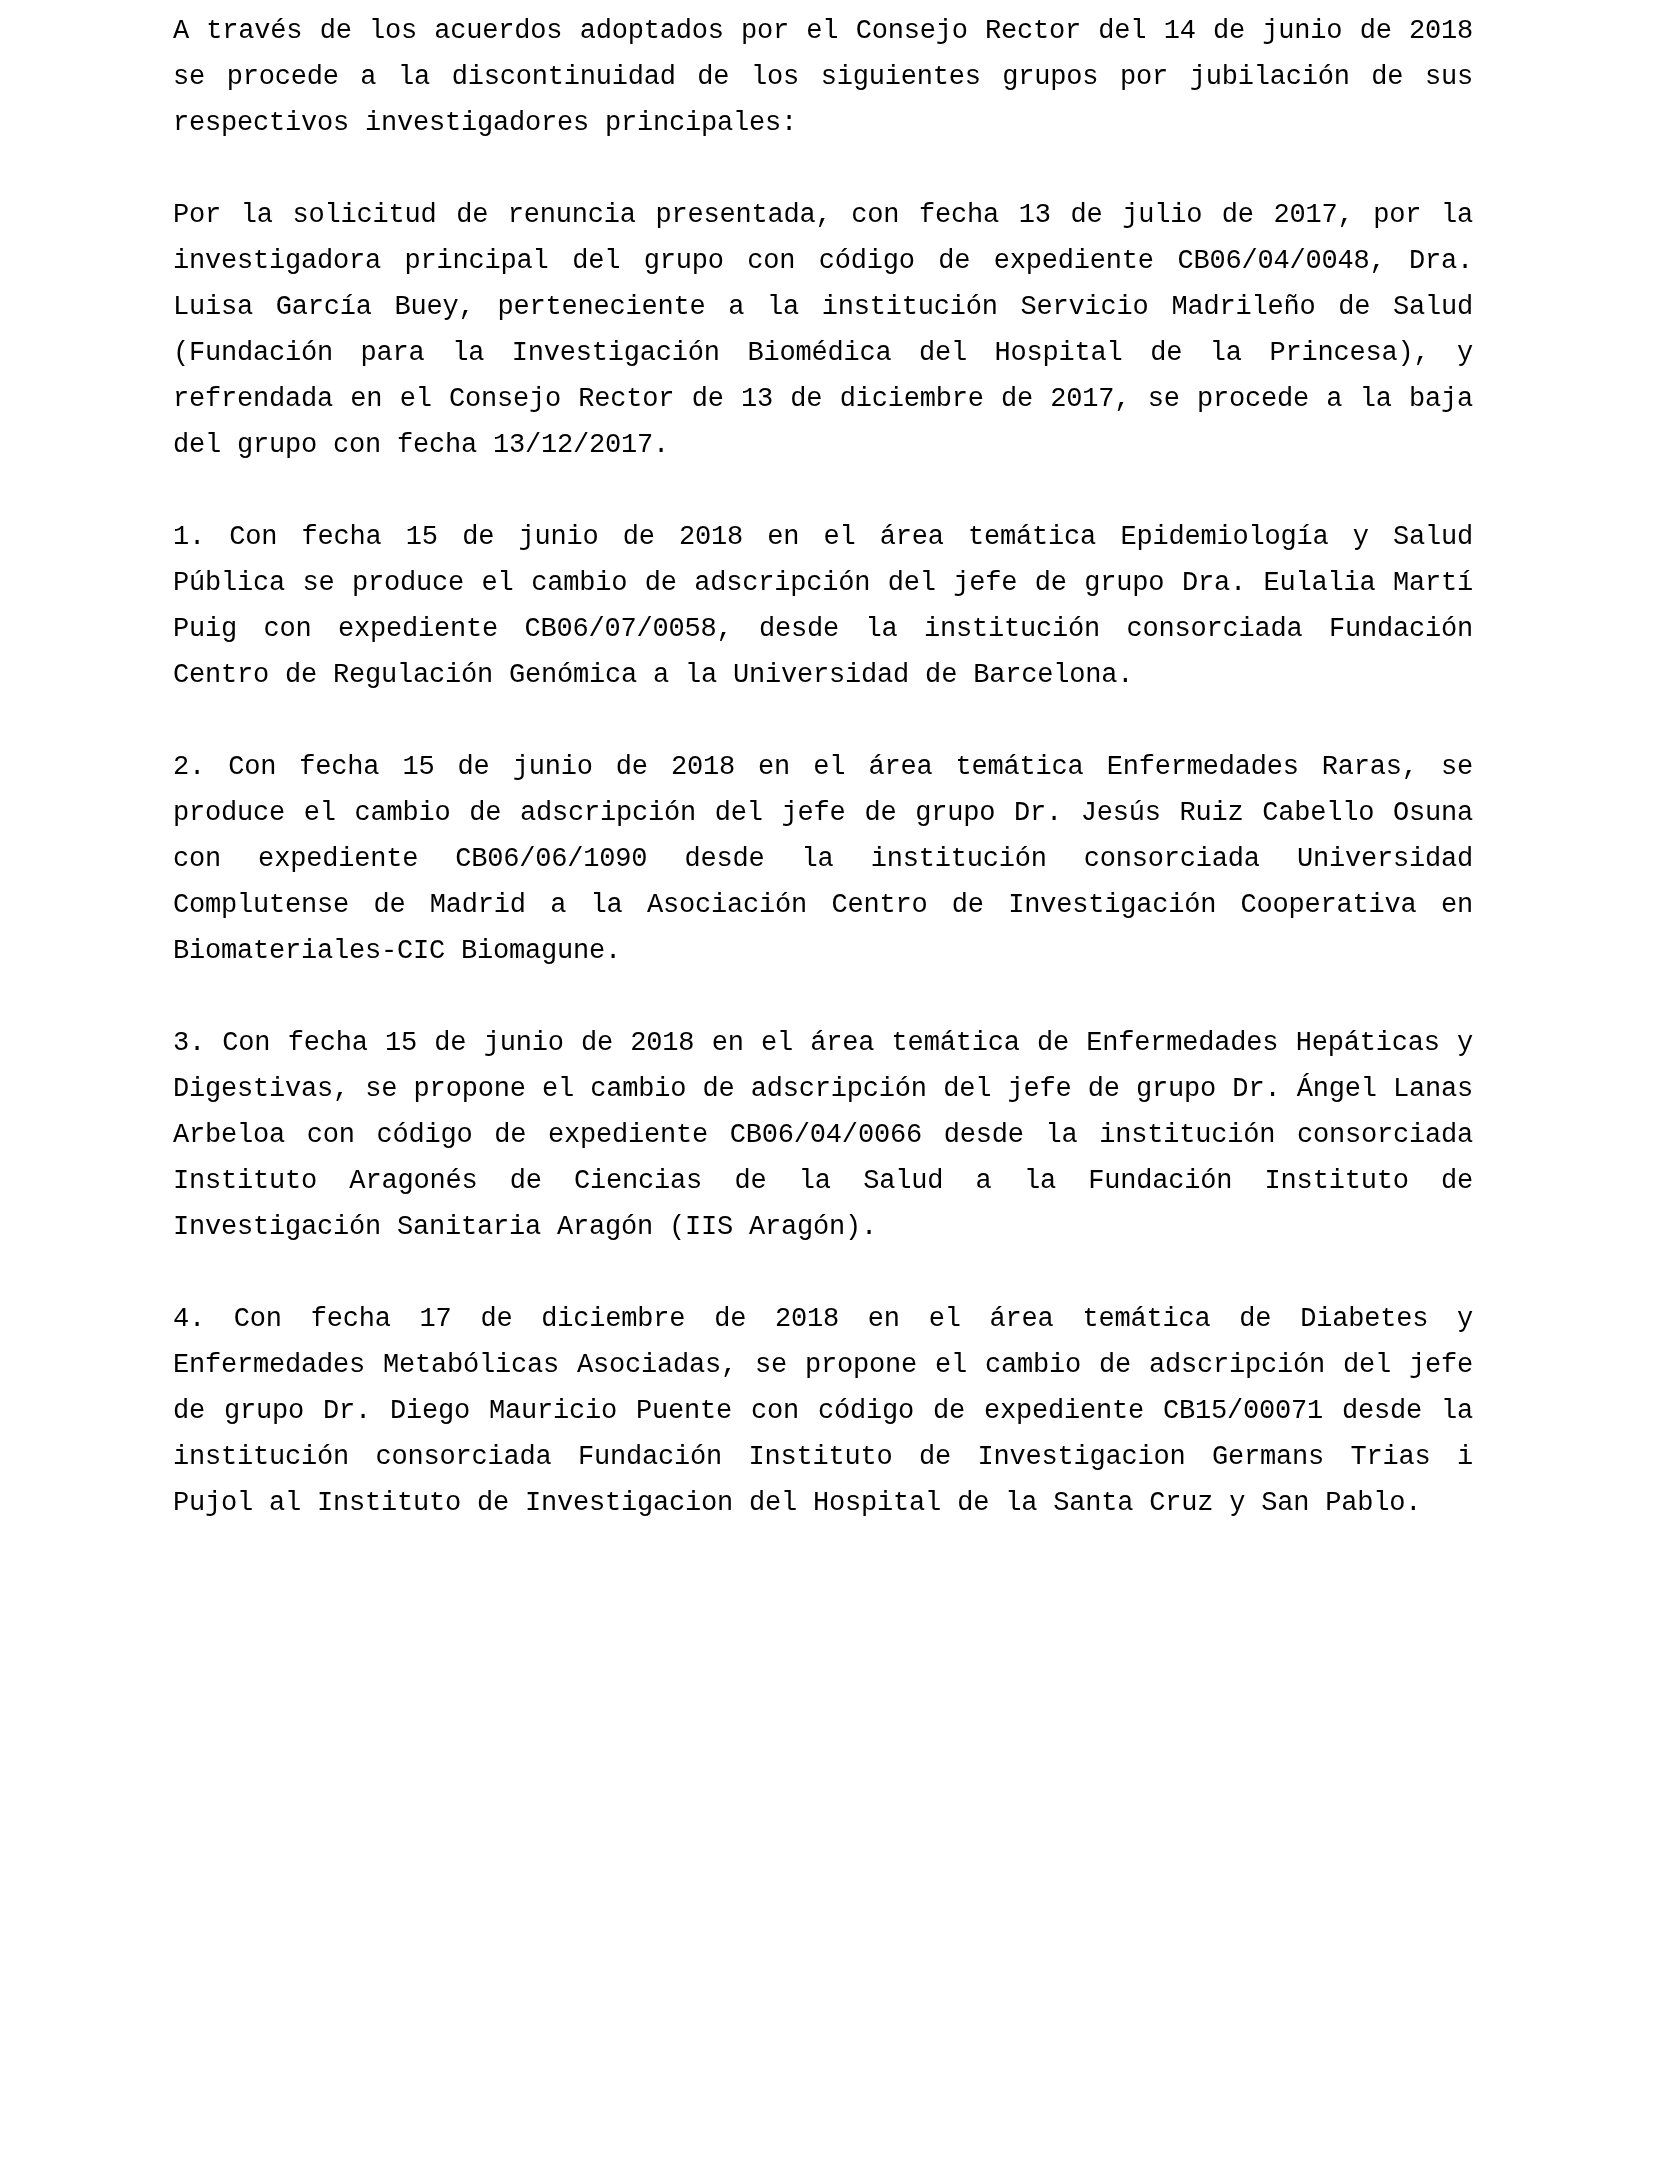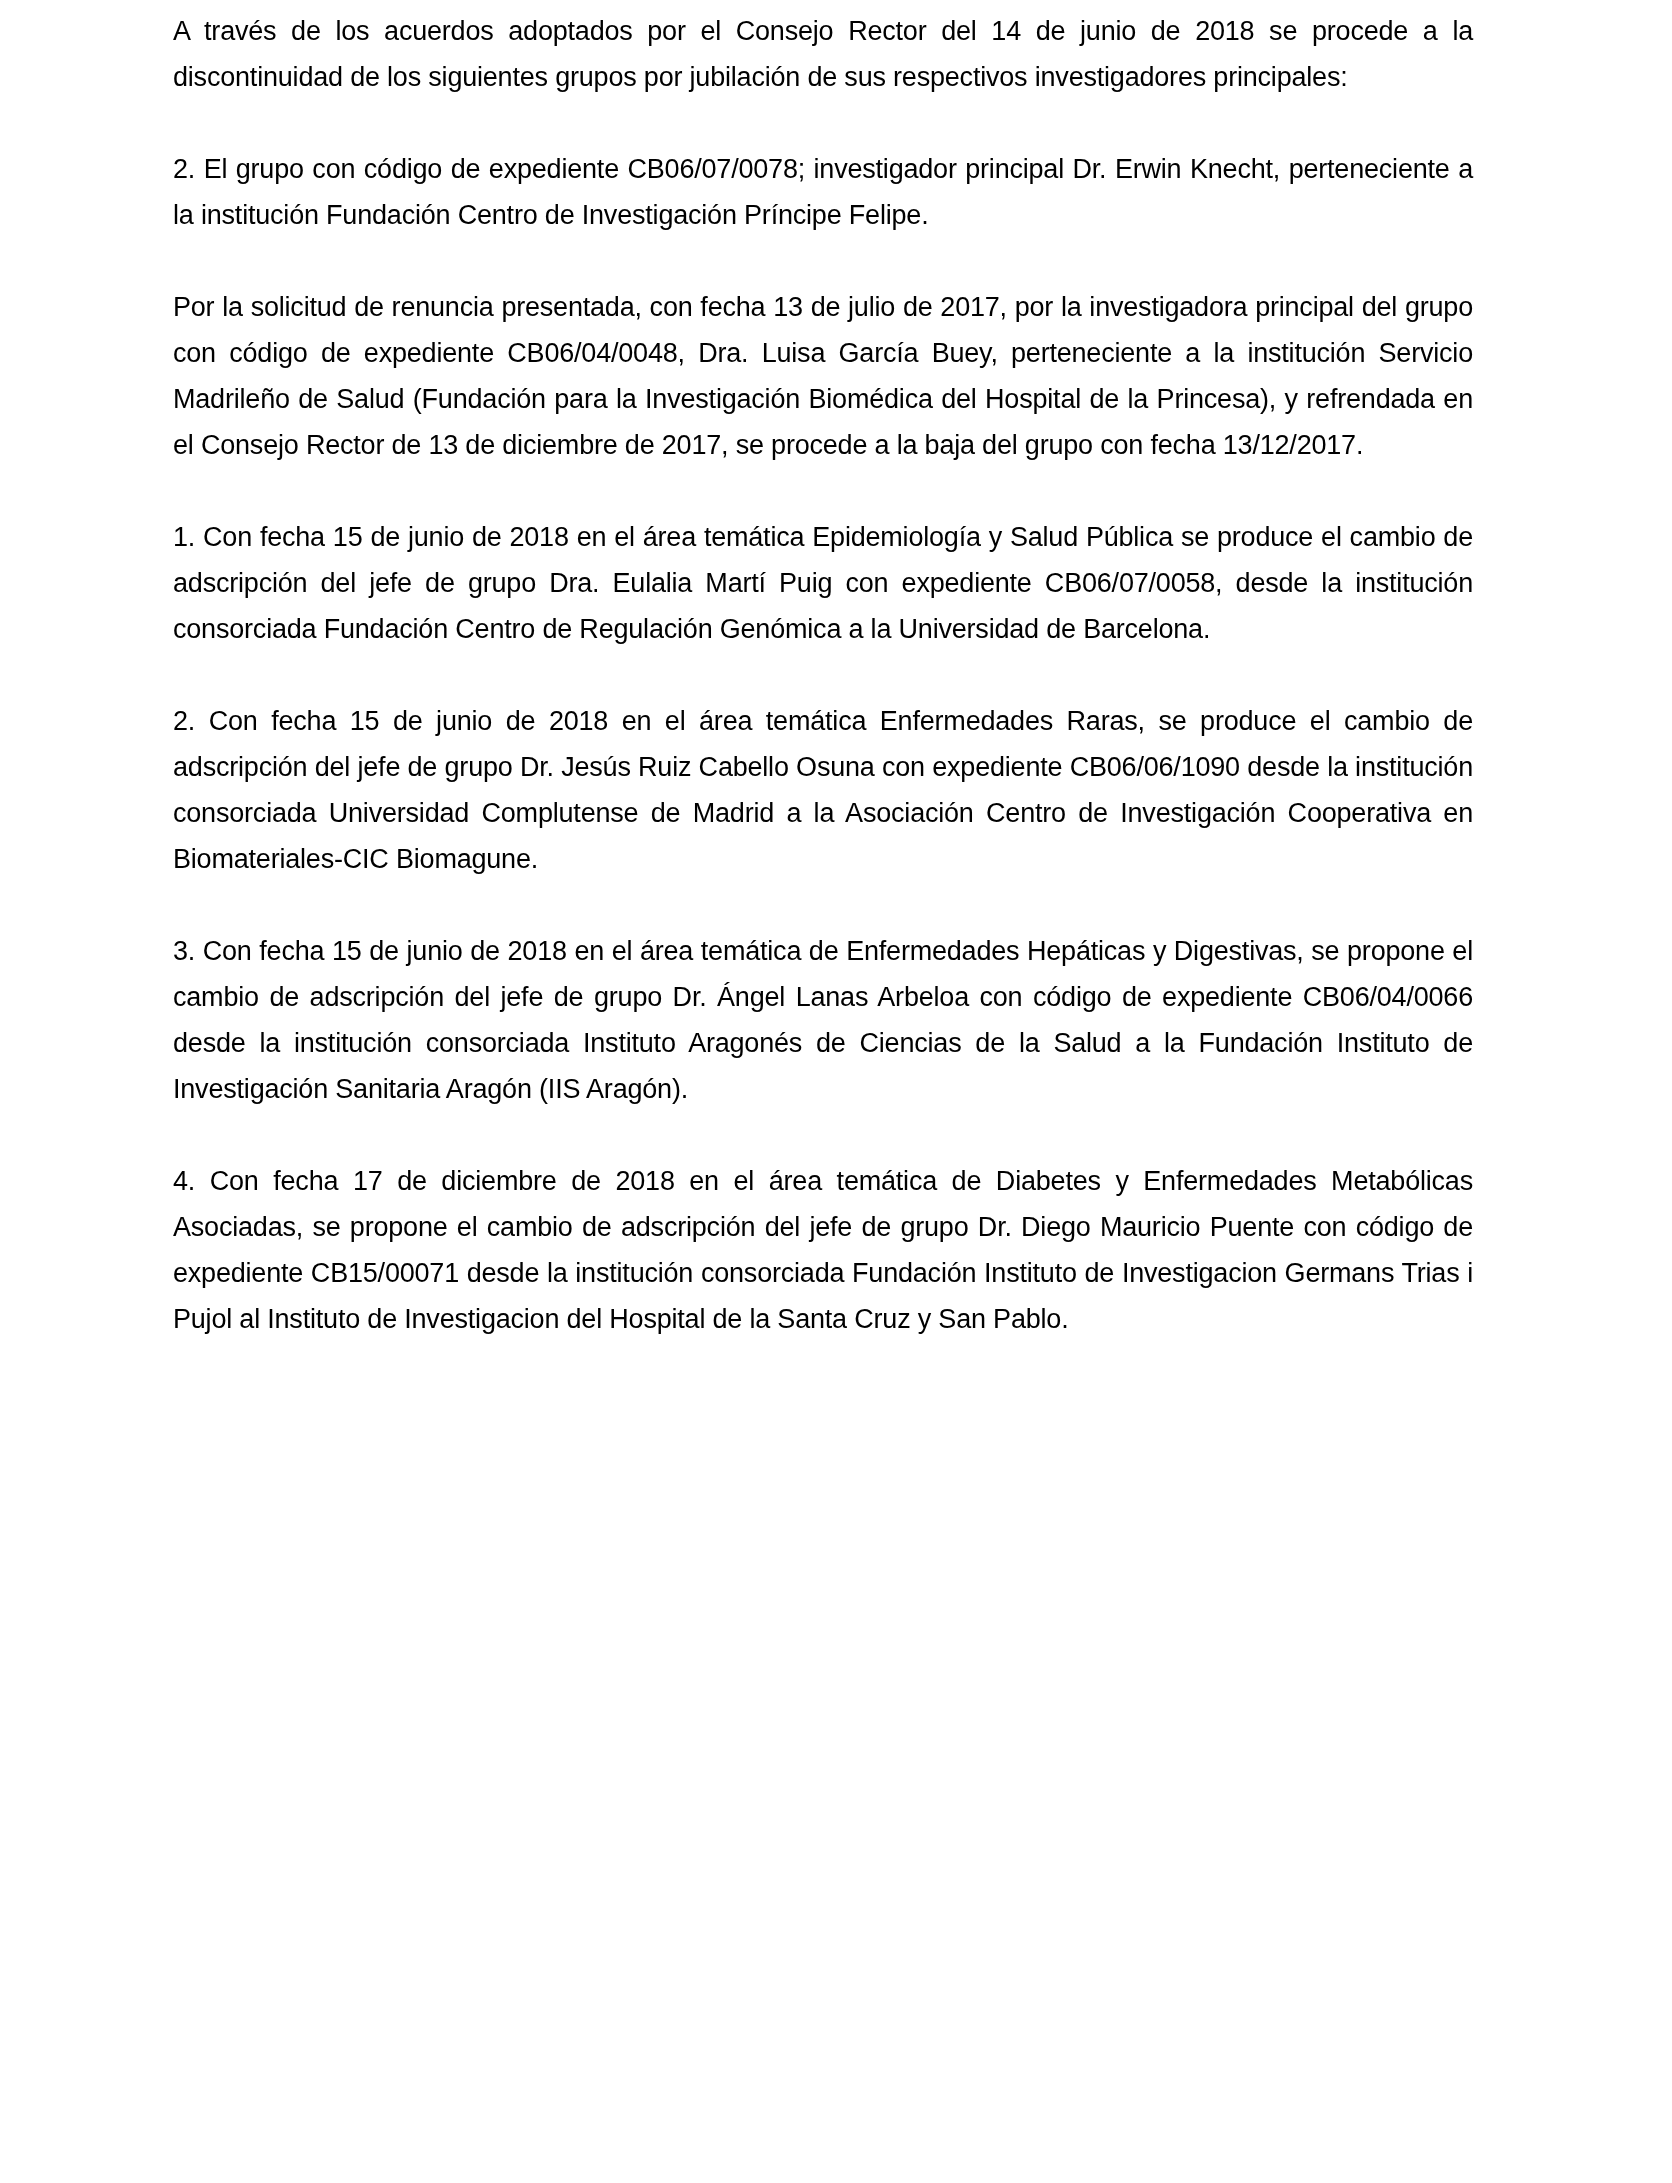--- a/index.html
+++ b/index.html
@@ -21,27 +21,27 @@
     padding: 7.9px 199px 0 173px;
     background: #ffffff;
   }
   .page p {
     margin: 0 0 46px 0;
     font-size: 27px;
     line-height: 46px;
     letter-spacing: -0.2px;
     text-align: justify;
     color: #000000;
+    font-family: Liberation Mono, monospace;
   }
 </style>
 </head>
 <body>
 
 <main class="page">
   <p>A través de los acuerdos adoptados por el Consejo Rector del 14 de junio de 2018 se procede a la discontinuidad de los siguientes grupos por jubilación de sus respectivos investigadores principales:</p>
-  <p>2. El grupo con código de expediente CB06/07/0078; investigador principal Dr. Erwin Knecht, perteneciente a la institución Fundación Centro de Investigación Príncipe Felipe.</p>
   <p>Por la solicitud de renuncia presentada, con fecha 13 de julio de 2017, por la investigadora principal del grupo con código de expediente CB06/04/0048, Dra. Luisa García Buey, perteneciente a la institución Servicio Madrileño de Salud (Fundación para la Investigación Biomédica del Hospital de la Princesa), y refrendada en el Consejo Rector de 13 de diciembre de 2017, se procede a la baja del grupo con fecha 13/12/2017.</p>
   <p>1.  Con fecha 15 de junio de 2018 en el área temática Epidemiología y Salud Pública se produce el cambio de adscripción del jefe de grupo Dra.  Eulalia Martí Puig con expediente CB06/07/0058, desde la institución consorciada Fundación Centro de Regulación Genómica a la Universidad de Barcelona.</p>
   <p>2. Con fecha 15 de junio de 2018 en el área temática Enfermedades Raras, se produce el cambio de adscripción del jefe de grupo Dr. Jesús Ruiz Cabello Osuna con expediente CB06/06/1090 desde la institución consorciada Universidad Complutense de Madrid a la Asociación Centro de Investigación Cooperativa en Biomateriales-CIC Biomagune.</p>
   <p>3. Con fecha 15 de junio de 2018 en el área temática de Enfermedades Hepáticas y Digestivas, se propone el cambio de adscripción del jefe de grupo Dr. Ángel Lanas Arbeloa con código de expediente CB06/04/0066 desde la institución consorciada Instituto Aragonés de Ciencias de la Salud a la Fundación Instituto de Investigación Sanitaria Aragón (IIS Aragón).</p>
   <p>4. Con fecha 17 de diciembre de 2018 en el área temática de Diabetes y Enfermedades Metabólicas Asociadas, se propone el cambio de adscripción del jefe de grupo Dr. Diego Mauricio Puente con código de expediente CB15/00071 desde la institución consorciada Fundación Instituto de Investigacion Germans Trias i Pujol al Instituto de Investigacion del Hospital de la Santa Cruz y San Pablo.</p>
 </main>
 
 
 </body></html>

